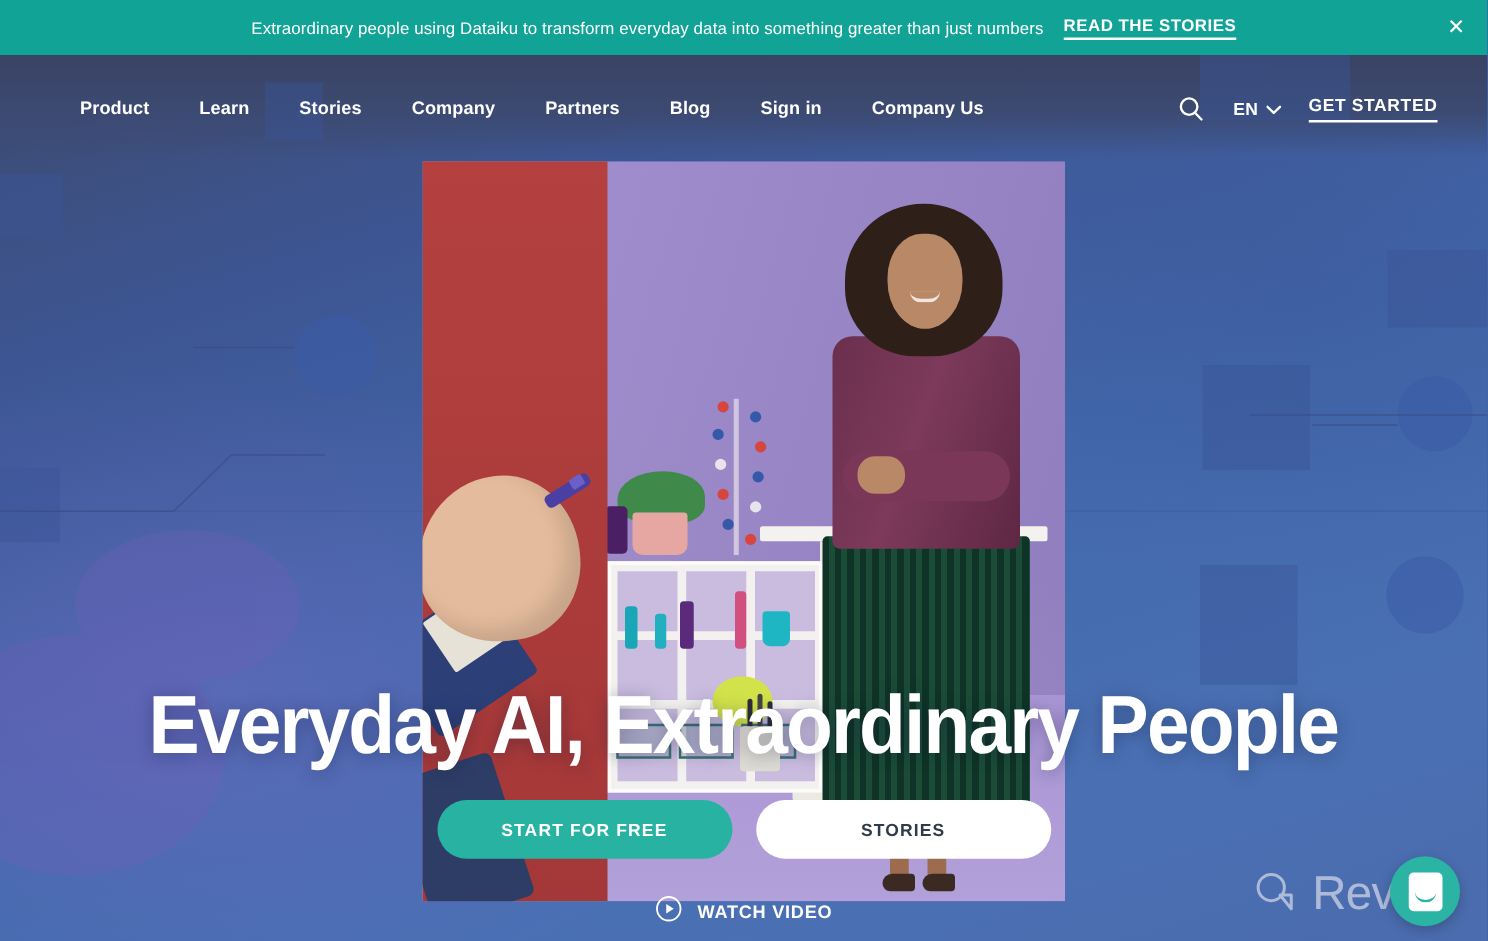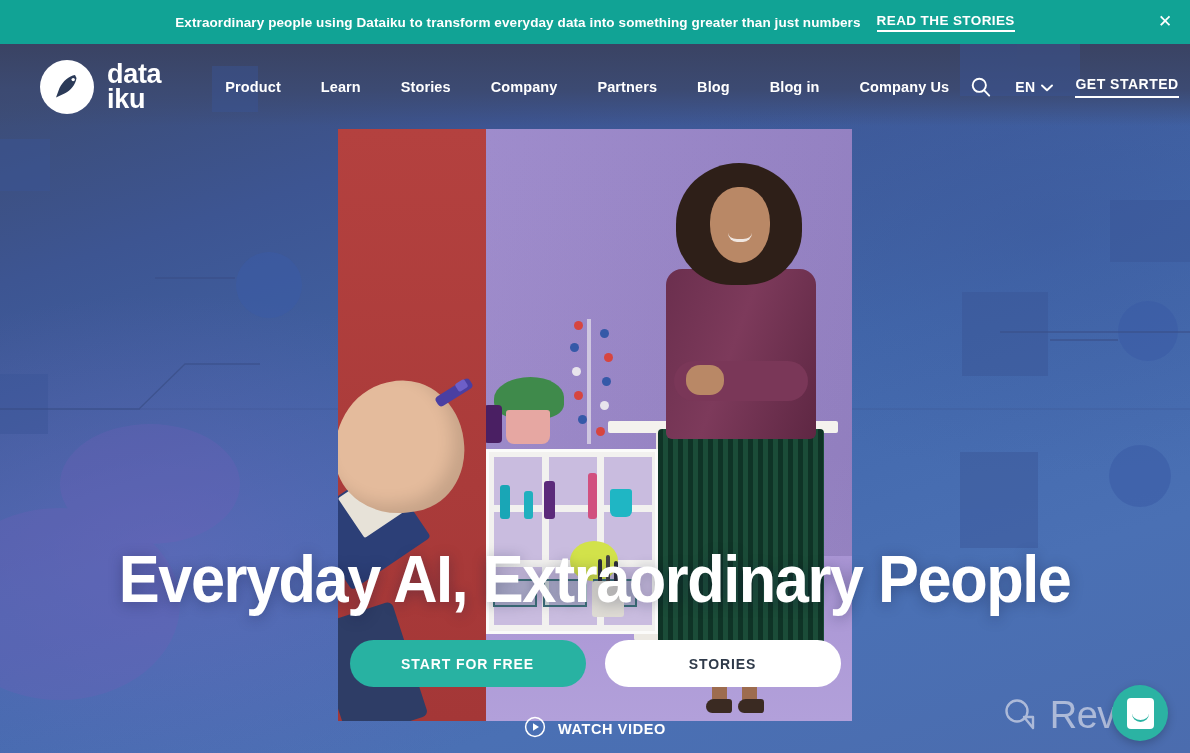--- a/index.html
+++ b/index.html
@@ -10,21 +10,21 @@
     position:relative;
   }
 
   
   .banner{
     position:absolute; left:0; top:0; width:1190px; height:44px;
     background:#11a395; display:flex; align-items:center; justify-content:center;
     z-index:40;
   }
   .banner-text{
-    color:#ffffff; font-size:13.5px; font-weight:700; letter-spacing:.1px;
+    color:#ffffff; font-size:13.5px; font-weight:400; letter-spacing:.1px;
     white-space:nowrap;
   }
   .banner-link{
     color:#ffffff; font-size:13.5px; font-weight:700; letter-spacing:.4px;
     margin-left:16px; text-decoration:none; border-bottom:2px solid #ffffff;
     padding-bottom:2px; white-space:nowrap;
   }
   .banner-close{
     position:absolute; right:14px; top:50%; transform:translateY(-50%);
     width:22px; height:22px; color:#ffffff; font-size:17px; line-height:22px;
@@ -296,41 +296,29 @@
 </div>
 
 <div class="banner">
   <span class="banner-text">Extraordinary people using Dataiku to transform everyday data into something greater than just numbers</span>
   <a class="banner-link">READ THE STORIES</a>
   <span class="banner-close">✕</span>
 </div>
 
 <div class="nav">
 
-  <div class="logo">
-    <span class="logo-mark">
-      <svg width="34" height="34" viewBox="0 0 34 34" aria-hidden="true">
-        <path d="M25 5 C19 6 13 11 9.5 18 L6 27.5 L14.5 23.5 C21 20.5 25.5 14.5 26.5 8 Z" fill="#2b3a58"></path>
-        <circle cx="23.2" cy="9.6" r="1.7" fill="#ffffff"></circle>
-      </svg>
-    </span>
-    <span class="logo-word">
-      <span>data</span><br>
-      <span>iku</span>
-    </span>
-  </div>
 
   <div class="nav-links">
     <a class="nav-link">Product</a>
     <a class="nav-link">Learn</a>
     <a class="nav-link">Stories</a>
     <a class="nav-link">Company</a>
     <a class="nav-link">Partners</a>
     <a class="nav-link">Blog</a>
-    <a class="nav-link">Blog in</a>
+    <a class="nav-link">Sign in</a>
     <a class="nav-link">Company Us</a>
   </div>
 
   <div class="nav-right">
     <span class="search-btn">
       <svg width="24" height="24" viewBox="0 0 24 24" aria-hidden="true">
         <circle cx="10.3" cy="10.3" r="6.6" fill="none" stroke="#ffffff" stroke-width="1.9"></circle>
         <line x1="15.2" y1="15.4" x2="20.2" y2="20.6" stroke="#ffffff" stroke-width="1.9" stroke-linecap="round"></line>
       </svg>
     </span>

